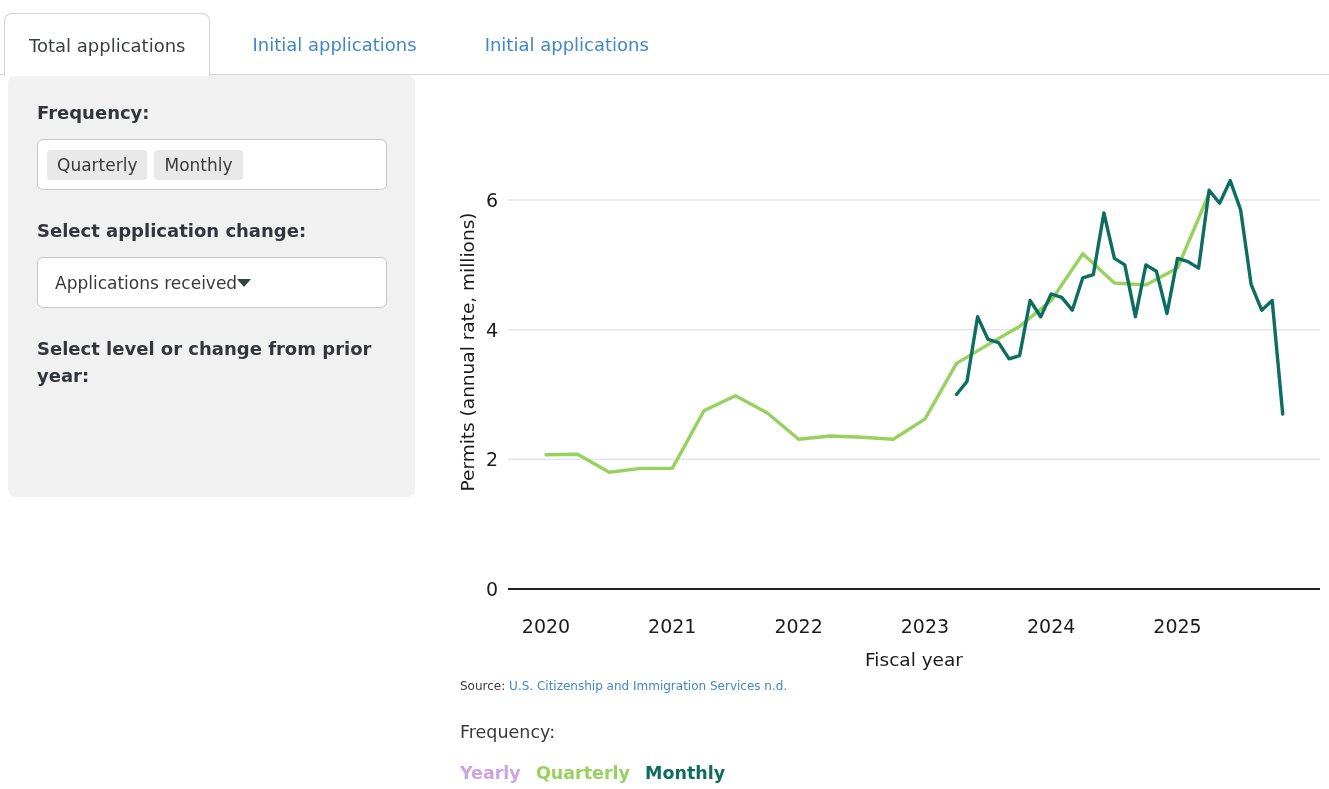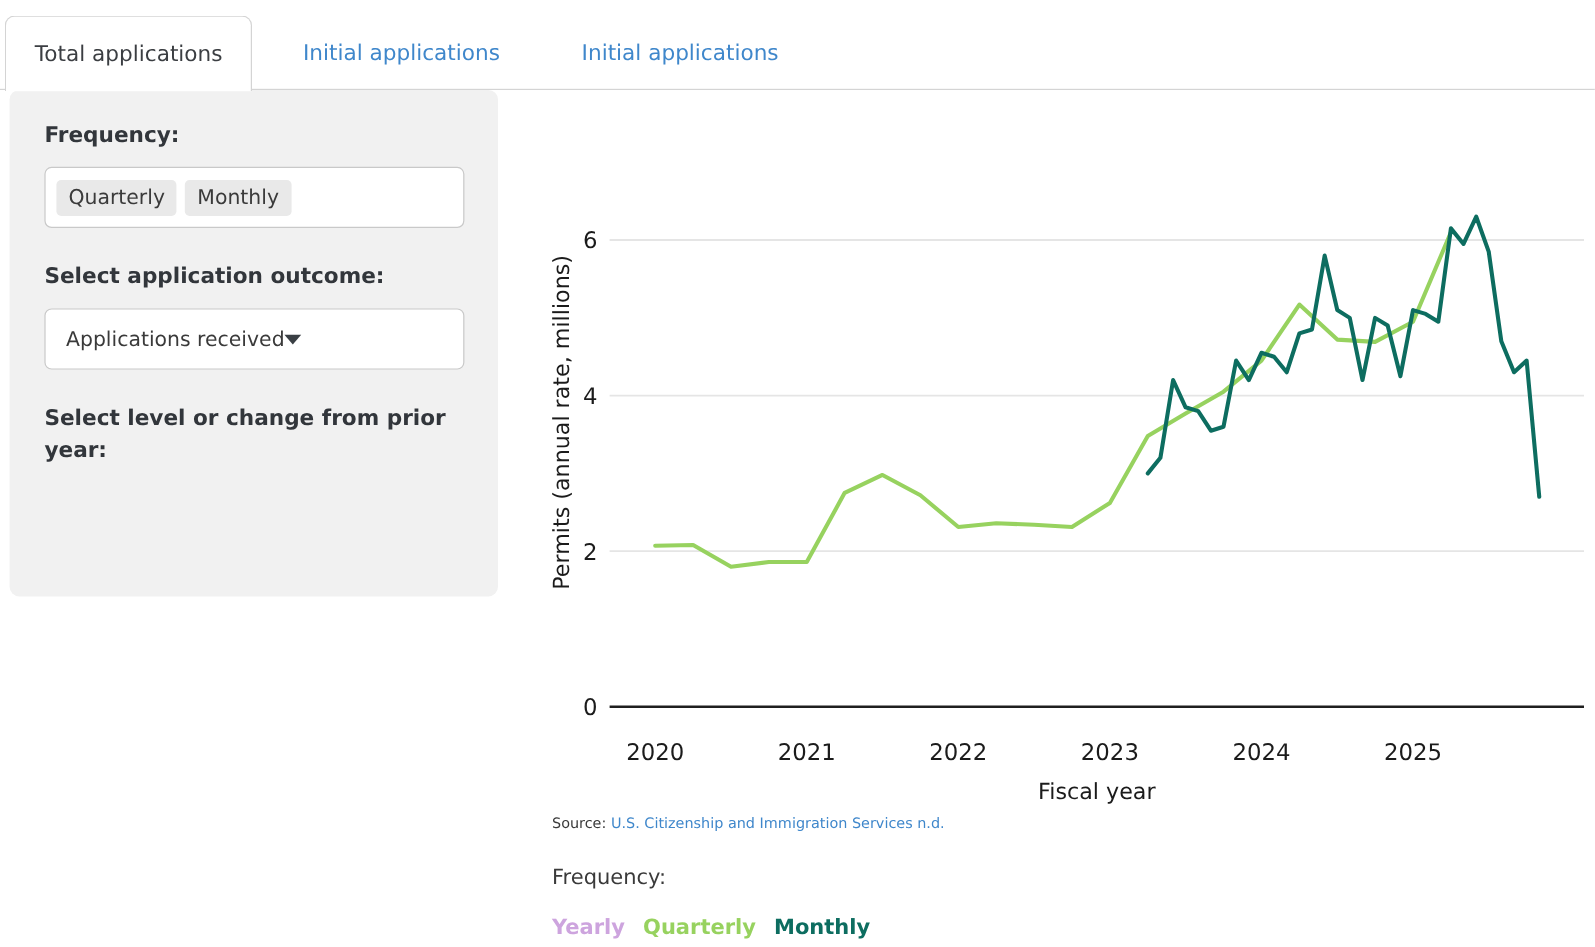--- a/index.html
+++ b/index.html
@@ -43,21 +43,21 @@
   <div class="tab inactive">Initial applications</div>
 </div>
 
 <aside class="panel">
   <div class="flabel">Frequency:</div>
   <div class="fbox">
     <span class="chip">Quarterly</span>
     <span class="chip">Monthly</span>
   </div>
 
-  <div class="flabel">Select application outcome:</div>
+  <div class="flabel">Select application change:</div>
   <div class="fbox select">
     <span>Applications received</span>
     <span class="caret"></span>
   </div>
 
   <div class="flabel">Select level or change from prior year:</div>
 </aside>
 
 <div class="chart-wrap">
   <svg id="chart" width="889" height="545" viewBox="0 0 889 545">

